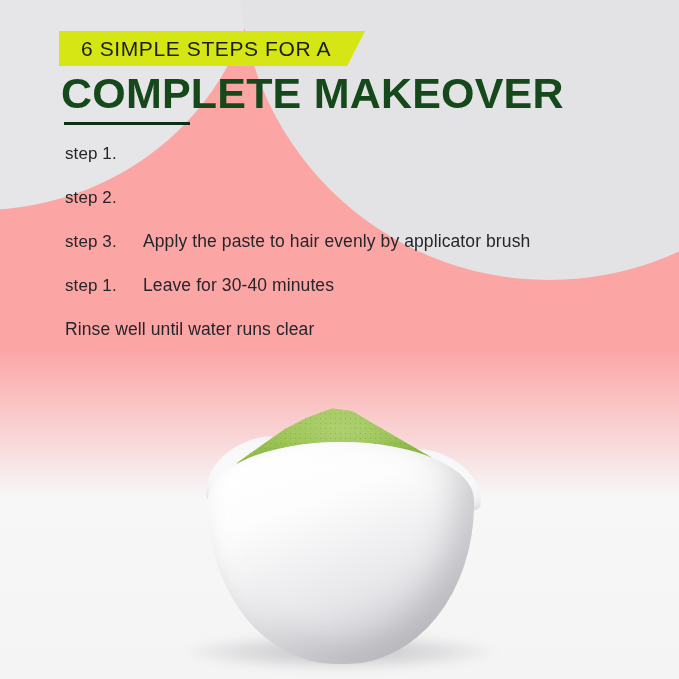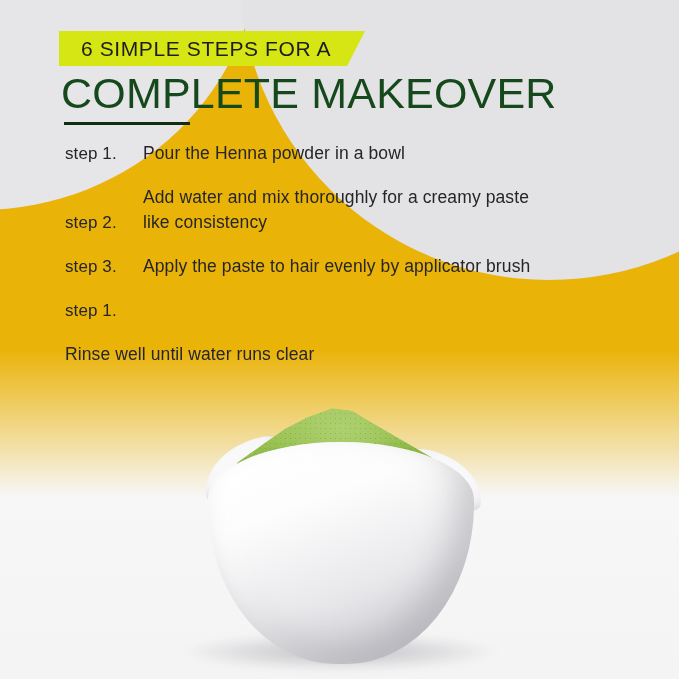--- a/index.html
+++ b/index.html
@@ -10,21 +10,21 @@
     width: 679px;
     height: 679px;
     overflow: hidden;
     font-family: "Liberation Sans", sans-serif;
     background: #f1f0f2;
   }
   #canvas {
     position: relative;
     width: 679px;
     height: 679px;
-    background: #eab308;
+    background: #fca5a5;
     overflow: hidden;
   }
 
   
   .bg-swoosh-tr {
     position: absolute;
     right: -180px;
     top: -340px;
     width: 620px;
     height: 620px;
@@ -71,21 +71,21 @@
     white-space: nowrap;
   }
 
   
   .title {
     position: absolute;
     left: 61px;
     top: 70px;
     font-size: 43px;
     line-height: 46px;
-    font-weight: normal;
+    font-weight: bold;
     color: #15491c;
     letter-spacing: 0.2px;
     white-space: nowrap;
   }
 
   .title-rule {
     position: absolute;
     left: 64px;
     top: 122px;
     width: 126px;
@@ -231,35 +231,34 @@
   <div class="banner">6 SIMPLE STEPS FOR A</div>
 
   <div class="title">COMPLETE MAKEOVER</div>
 
   <div class="title-rule"></div>
 
   <div class="steps">
 
     <div class="step-row">
       <div class="step-label">step 1.</div>
-      <div class="step-text">Pour the Henna powder in a bowl</div>
     </div>
 
     <div class="step-row">
       <div class="step-label">step 2.</div>
-      <div class="step-text">Add water and mix thoroughly for a creamy paste like consistency</div>
     </div>
 
     <div class="step-row">
       <div class="step-label">step 3.</div>
       <div class="step-text">Apply the paste to hair evenly by applicator brush</div>
     </div>
 
     <div class="step-row">
       <div class="step-label">step 1.</div>
+      <div class="step-text">Leave for 30-40 minutes</div>
     </div>
 
     <div class="step-row">
       <div class="step-text">Rinse well until water runs clear</div>
     </div>
 
 
   </div>
 
   <div class="bowl-wrap">

